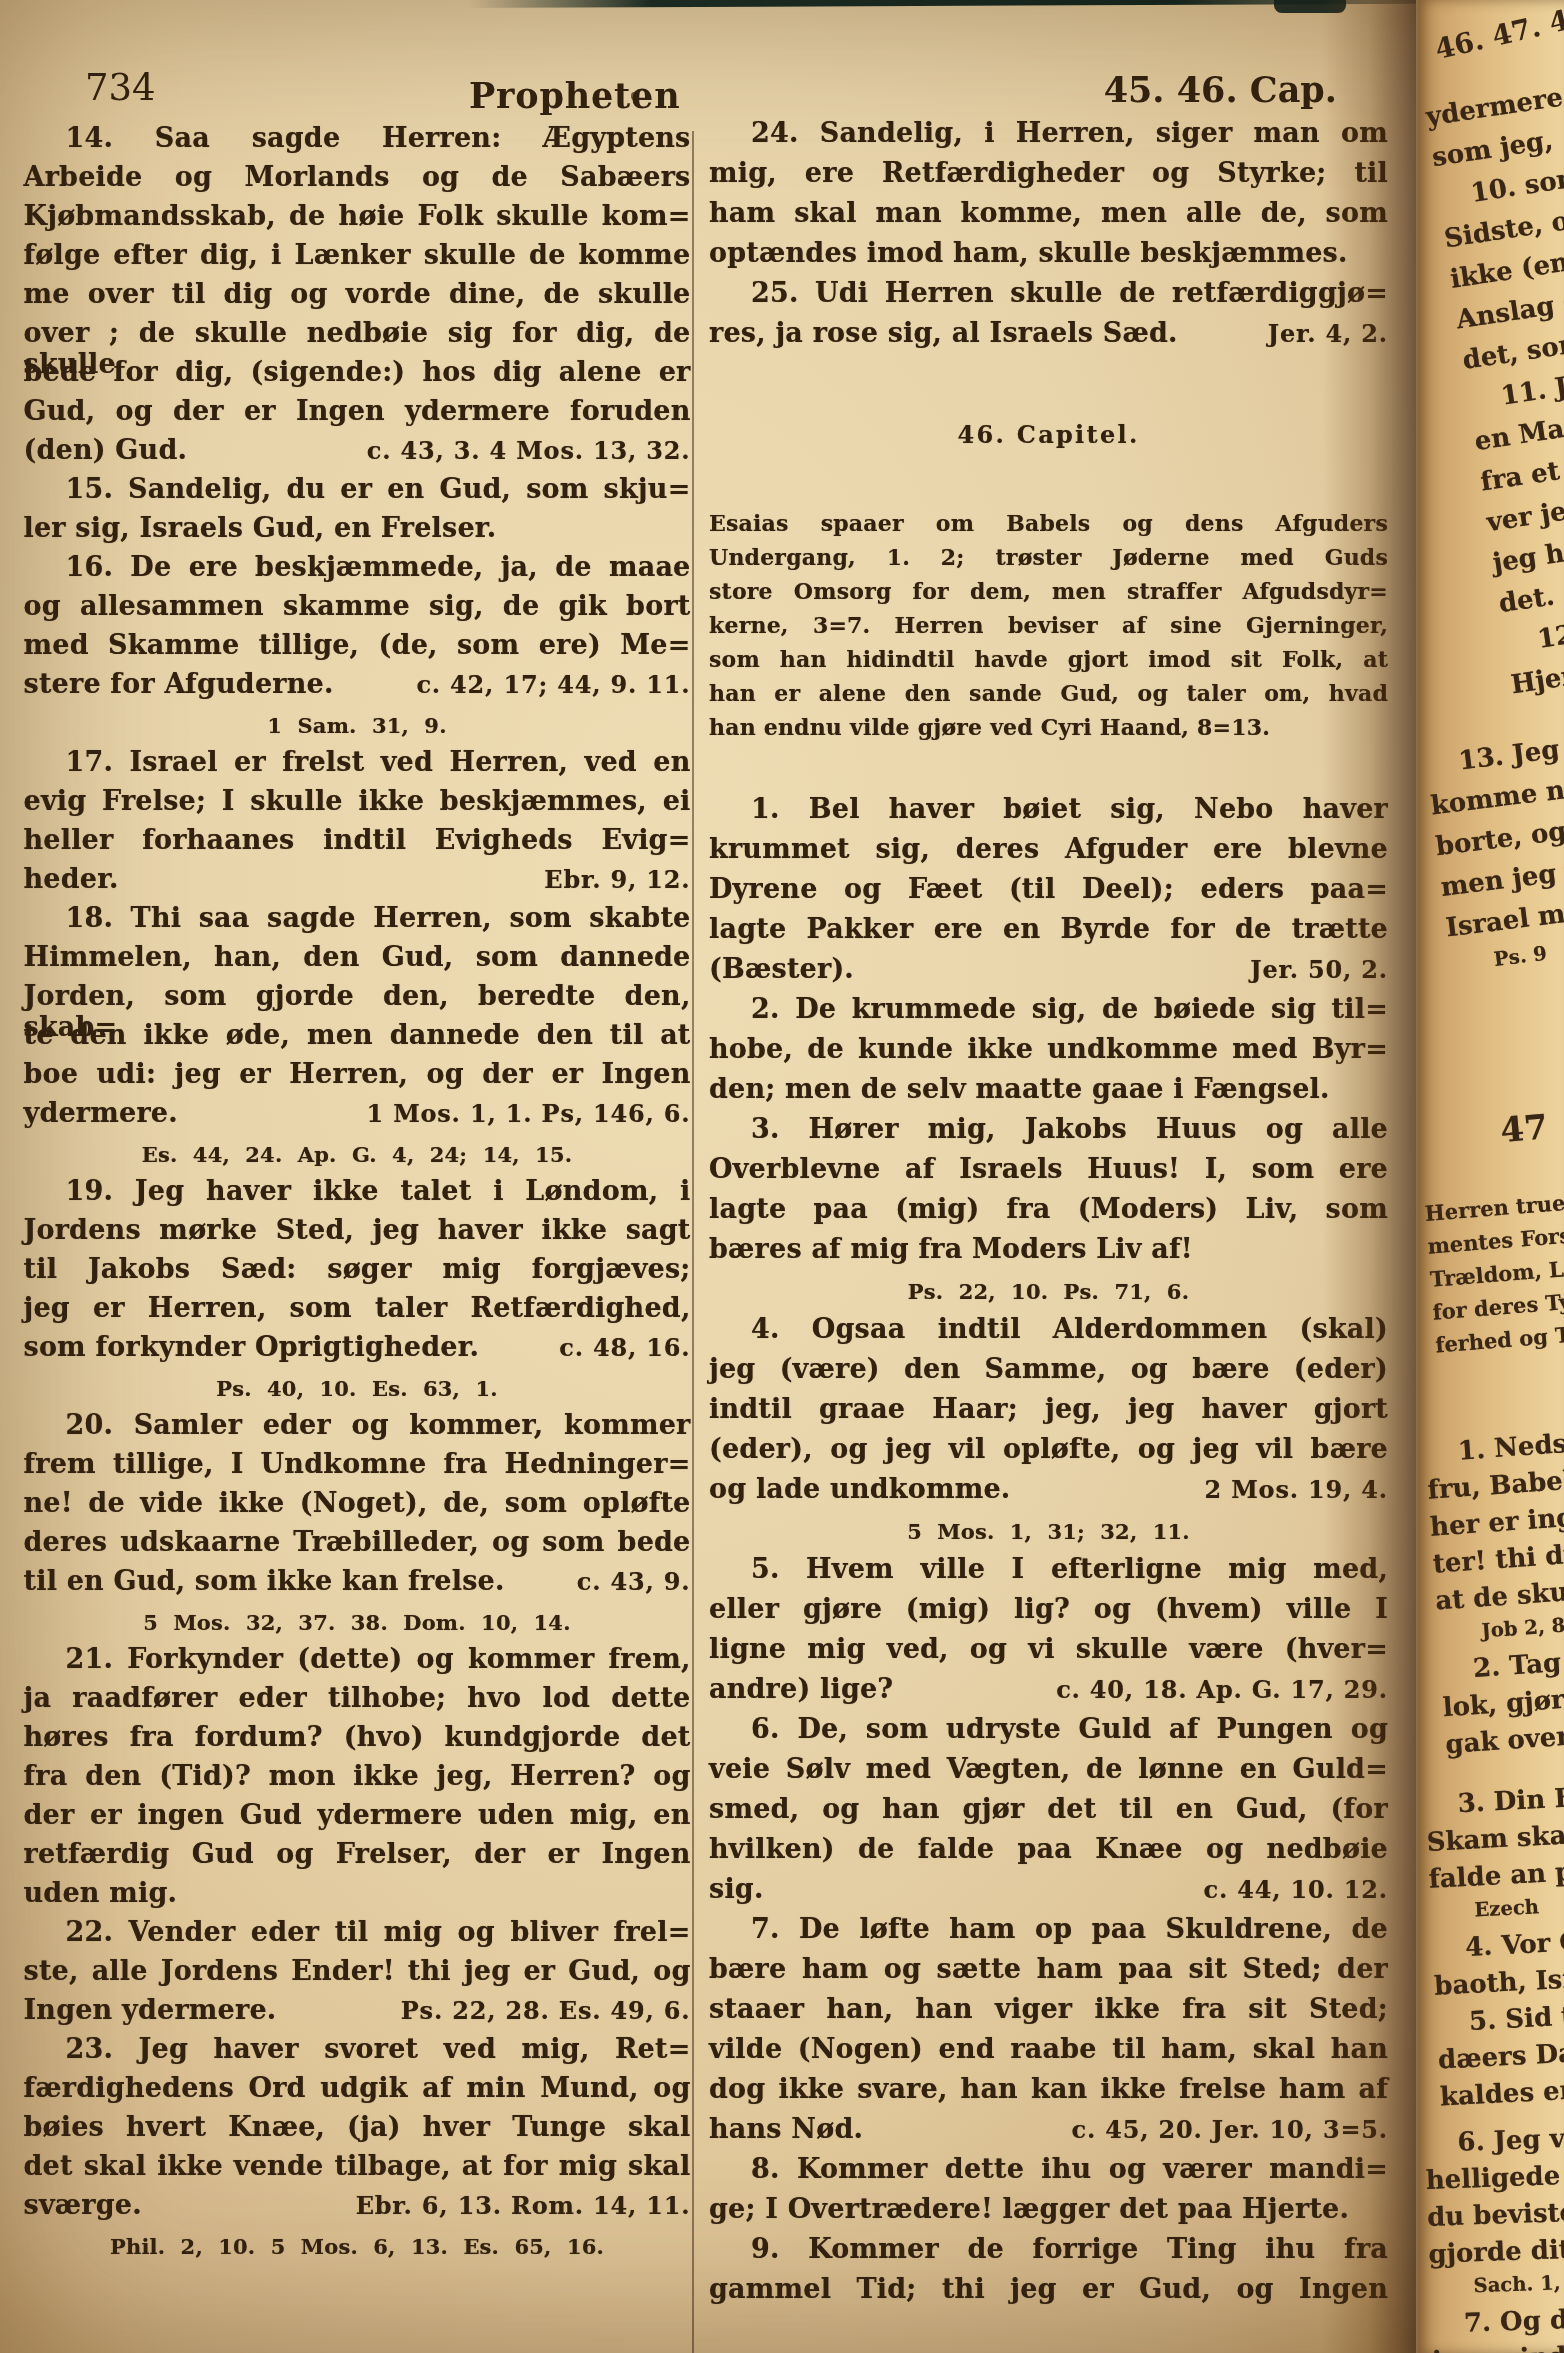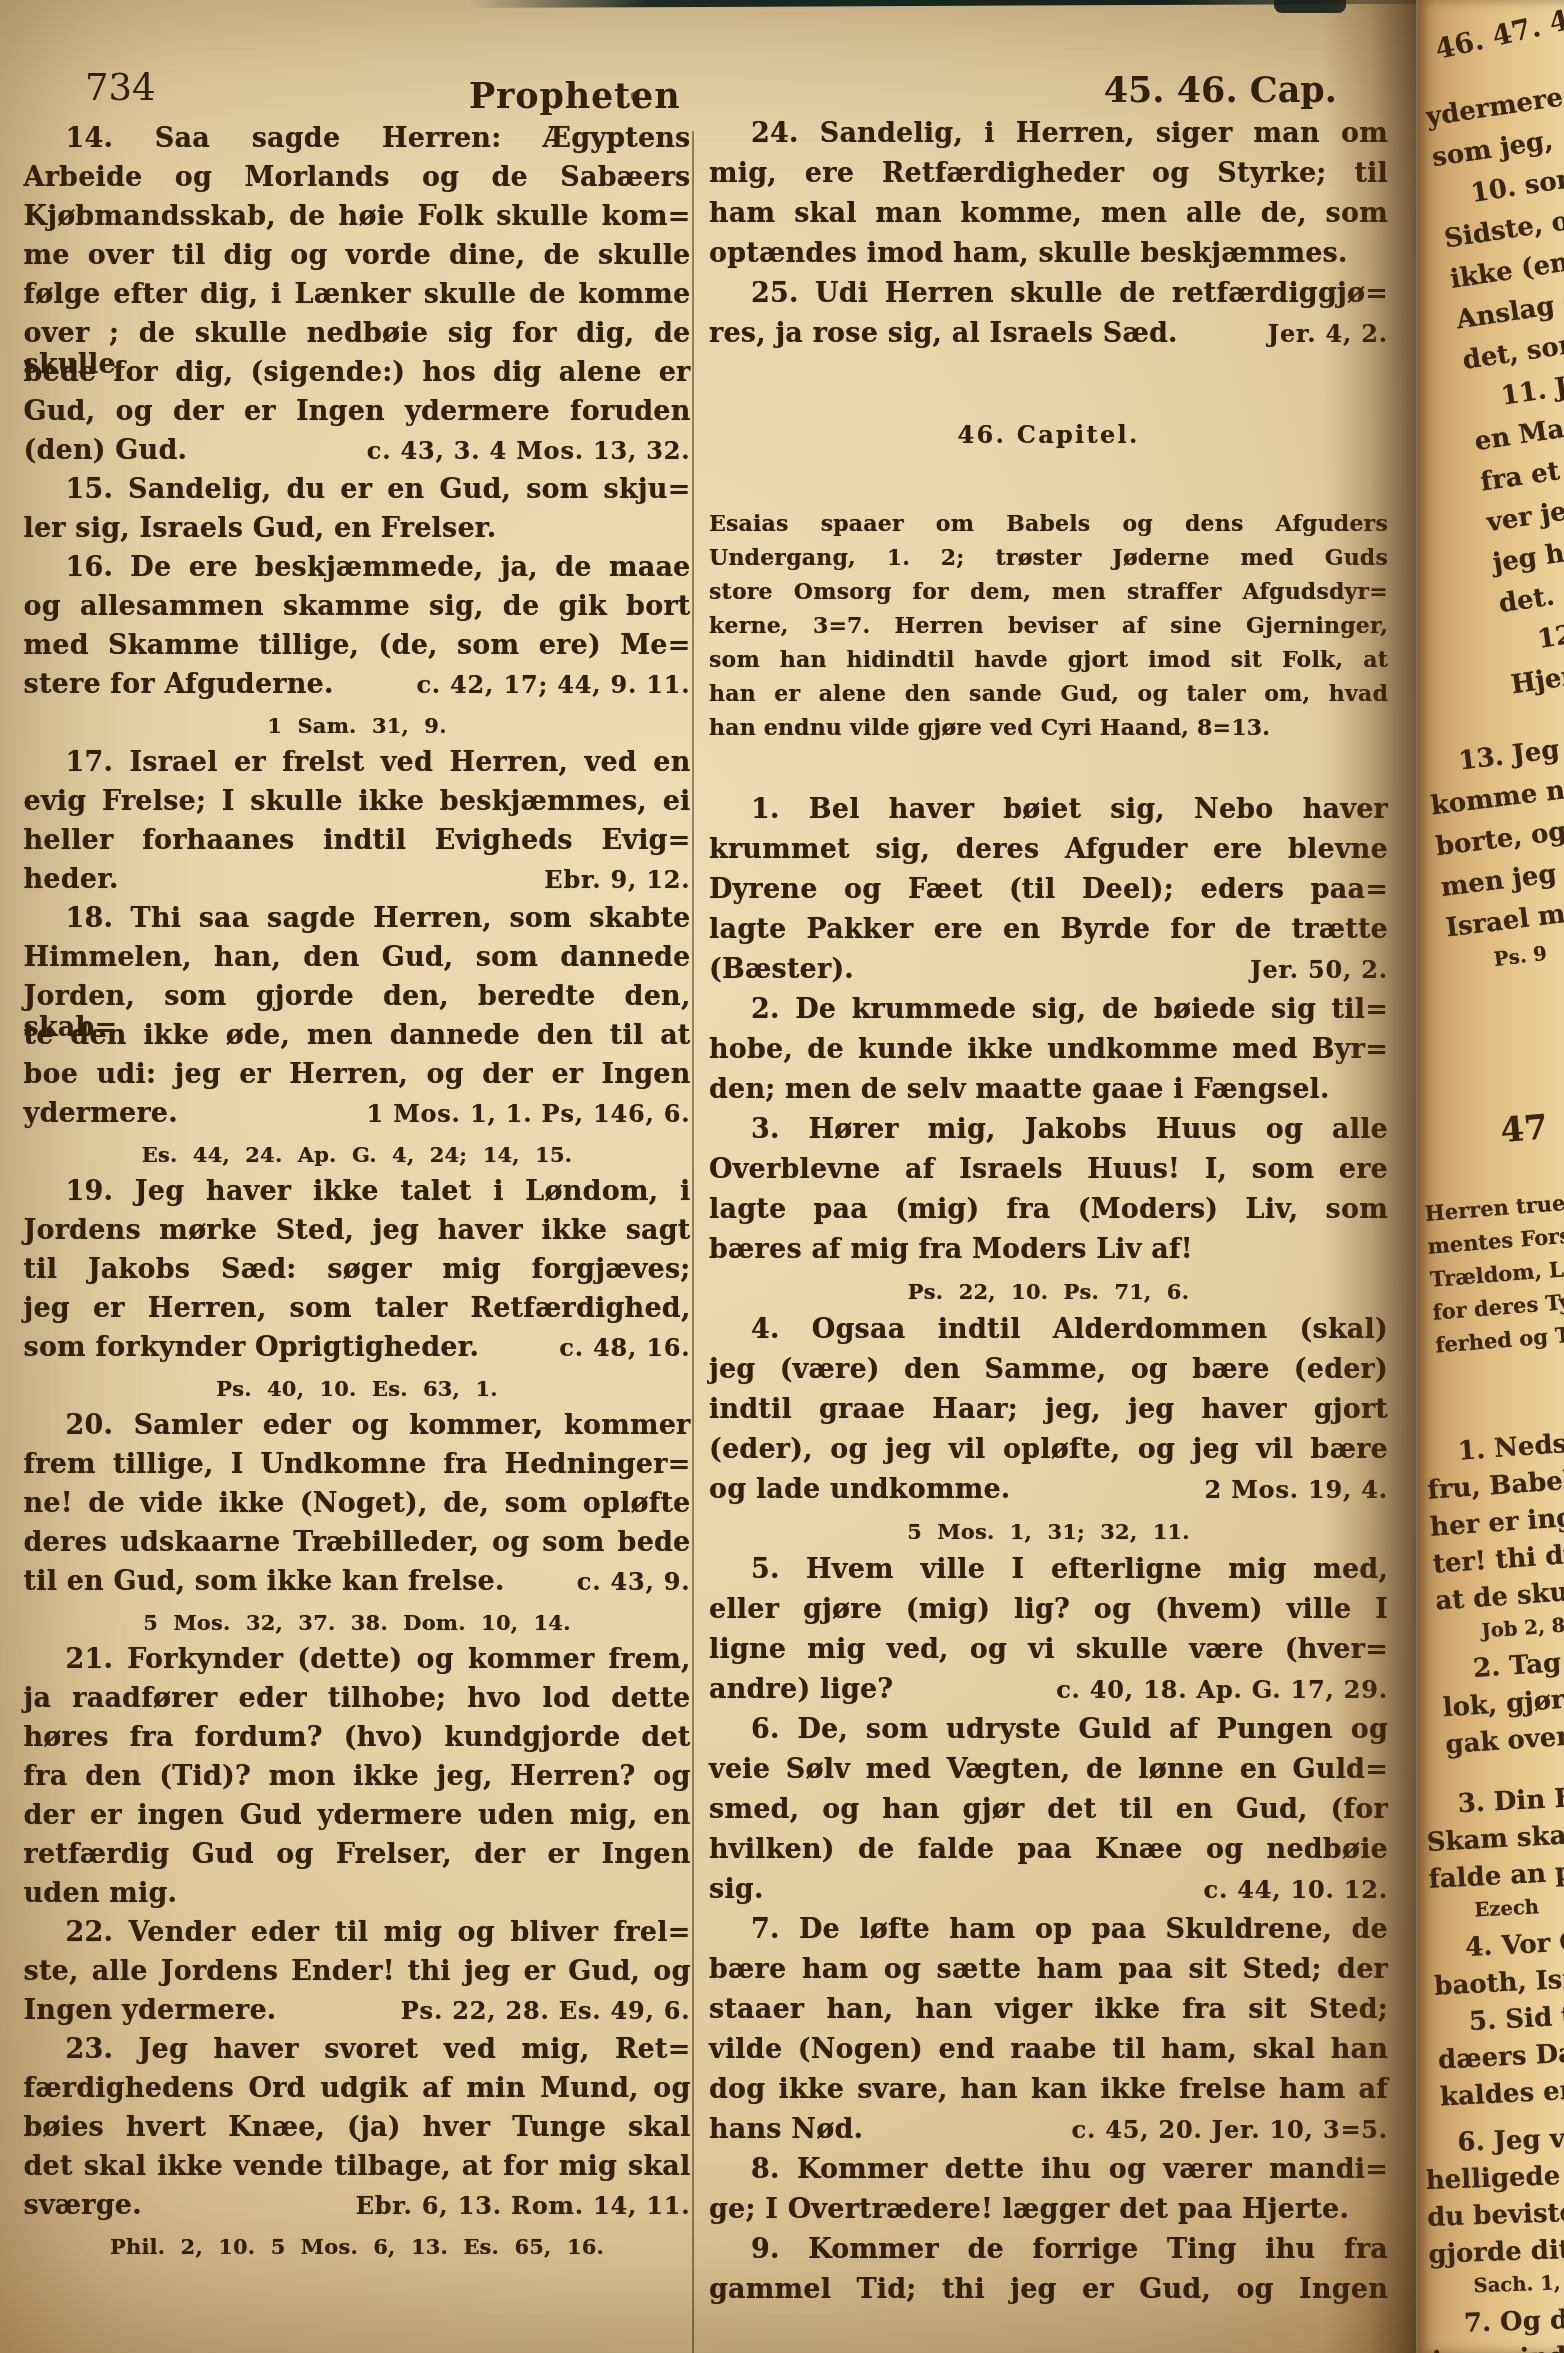--- a/index.html
+++ b/index.html
@@ -82,22 +82,22 @@
 
   <div>
     <div class="page-num">734</div>
     <div class="running-title">Propheten</div>
     <div class="chapter-label">45. 46. Cap.</div>
     <div class="divider"></div>
     <div class="col left" id="col-left">
         <div class="line v j">14. Saa sagde Herren: Ægyptens</div>
         <div class="line j">Arbeide og Morlands og de Sabæers</div>
         <div class="line j">Kjøbmandsskab, de høie Folk skulle kom=</div>
+        <div class="line j">følge efter dig, i Lænker skulle de komme</div>
         <div class="line j">me over til dig og vorde dine, de skulle</div>
-        <div class="line j">følge efter dig, i Lænker skulle de komme</div>
         <div class="line j">over ; de skulle nedbøie sig for dig, de skulle</div>
         <div class="line j">bede for dig, (sigende:) hos dig alene er</div>
         <div class="line j">Gud, og der er Ingen ydermere foruden</div>
         <div class="line sp">
           <span class="lft">(den) Gud.</span>
           <span class="rgt">c. 43, 3.  4 Mos. 13, 32.</span>
         </div>
         <div class="line v j">15. Sandelig, du er en Gud, som skju=</div>
         <div class="line">ler sig, Israels Gud, en Frelser.</div>
         <div class="line v j">16. De ere beskjæmmede, ja, de maae</div>

